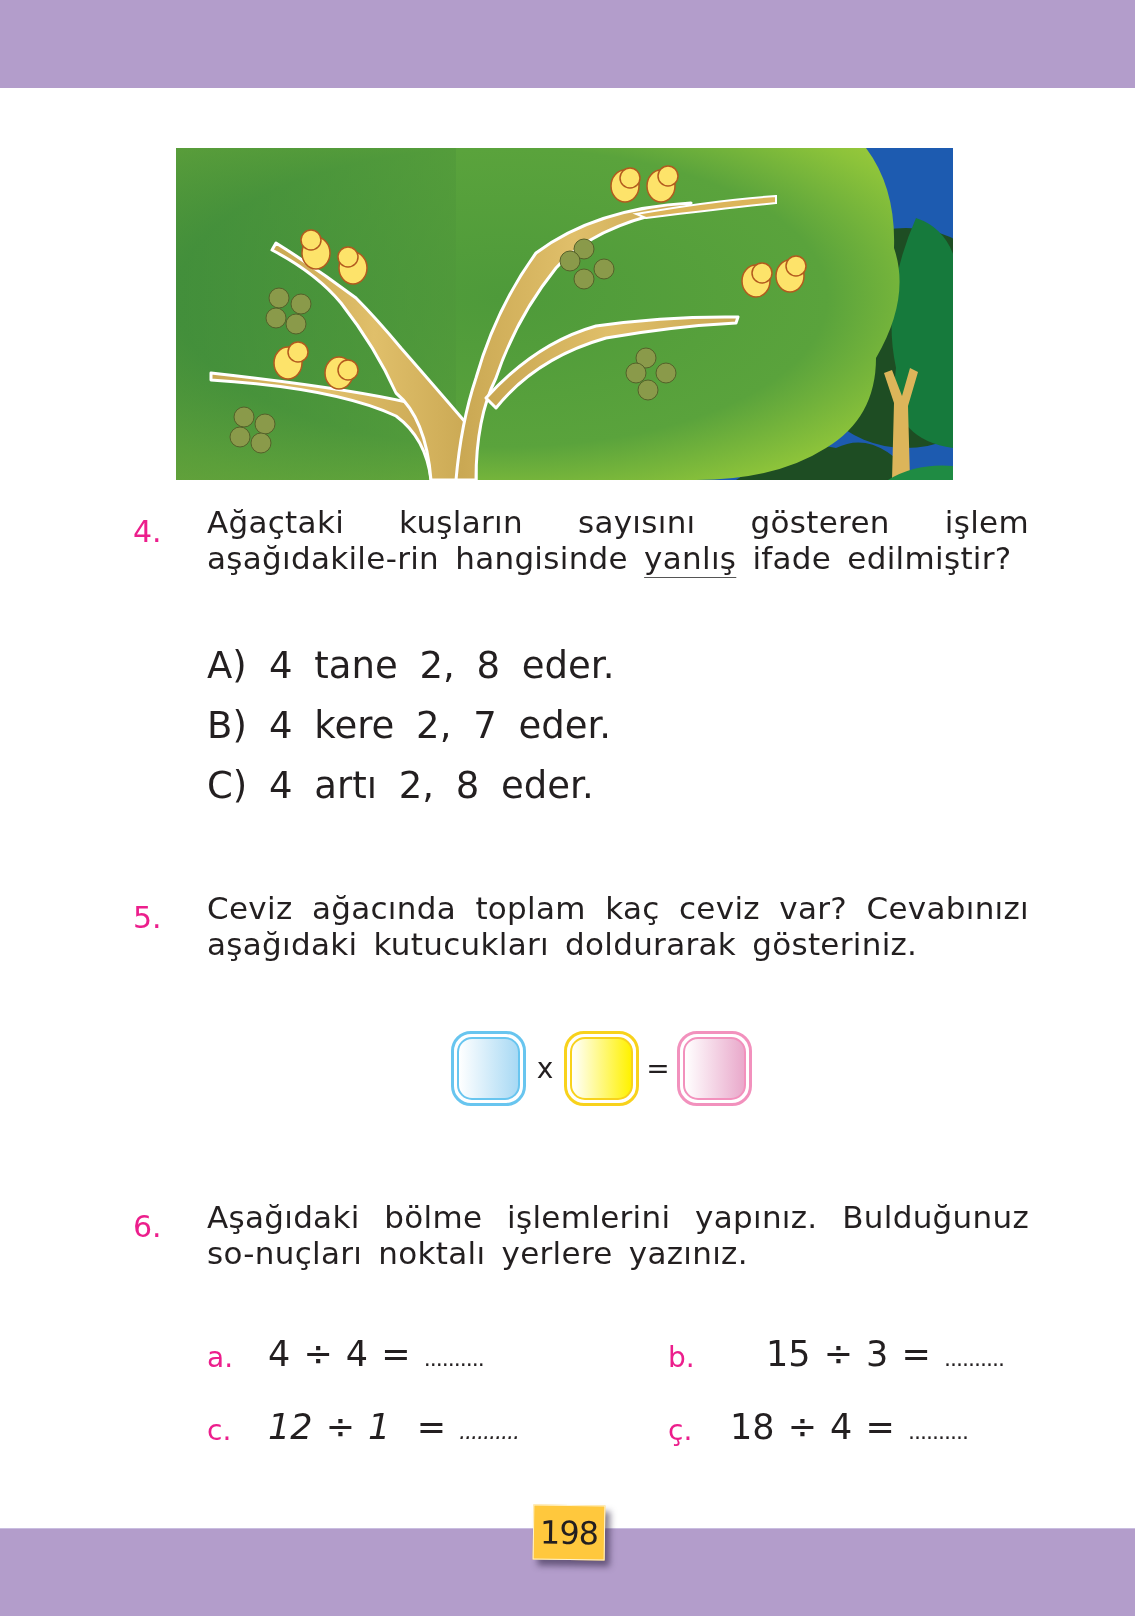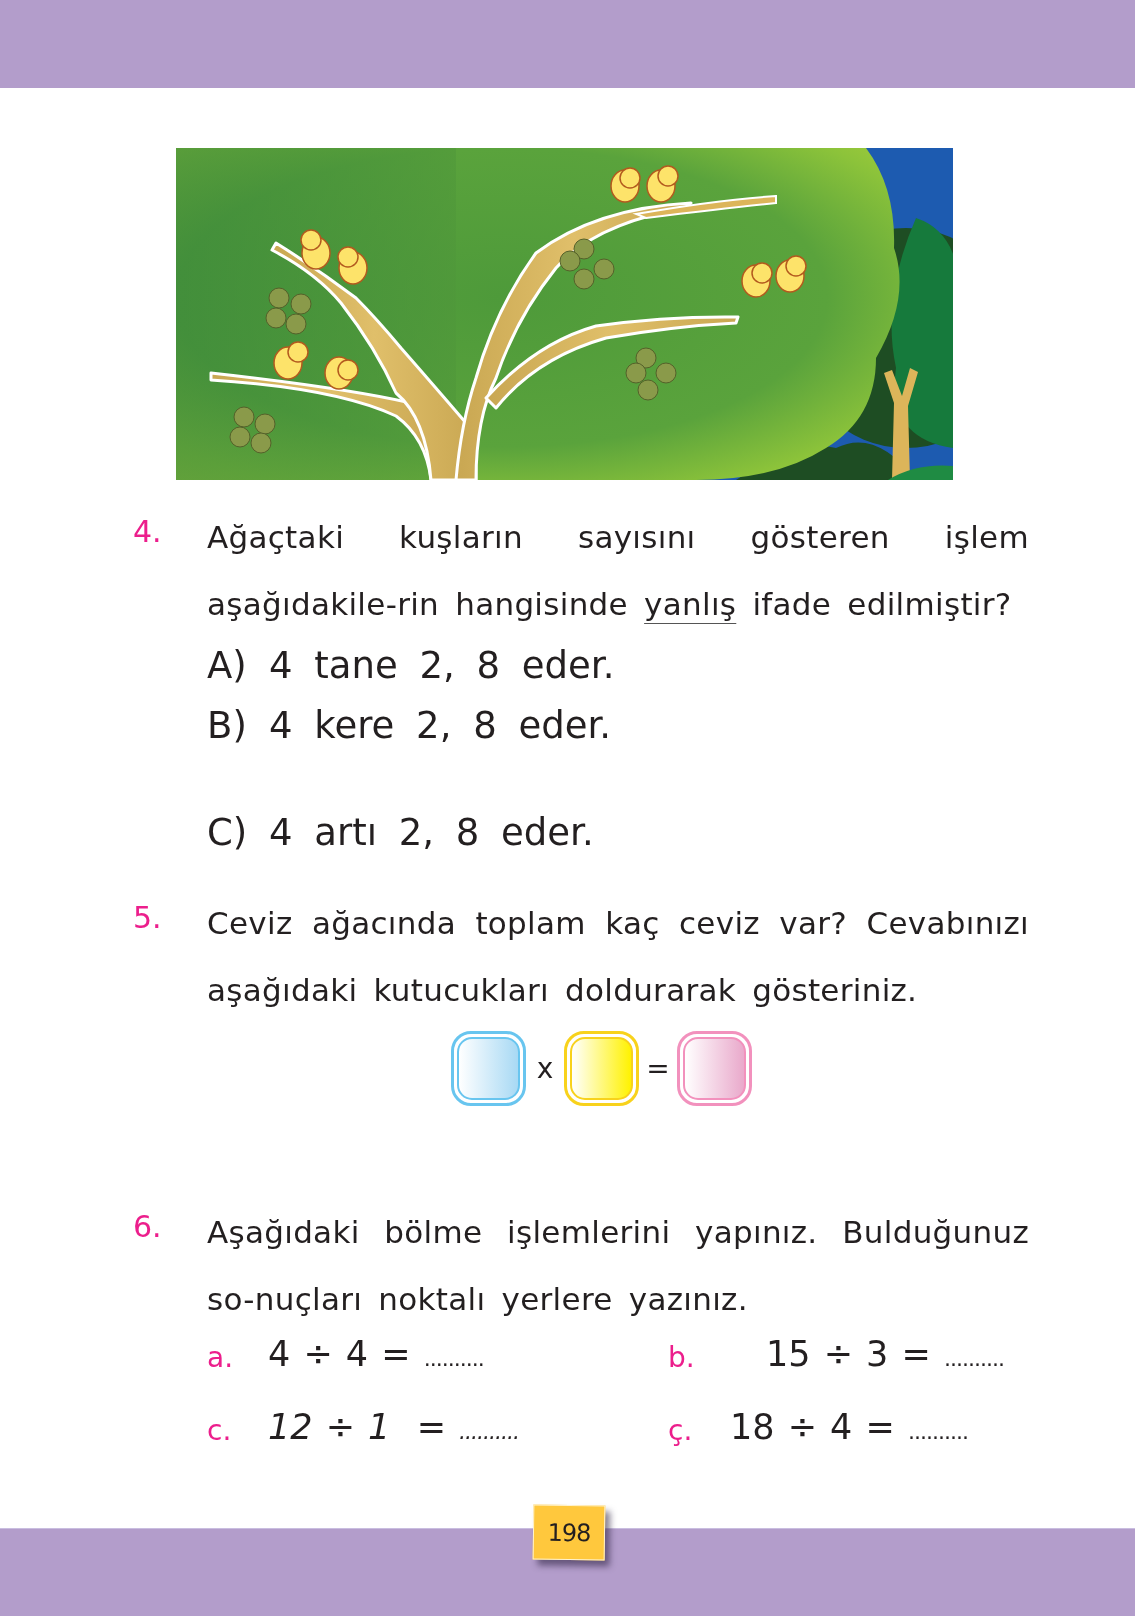--- a/index.html
+++ b/index.html
@@ -6,21 +6,21 @@
   html, body { width: 1135px; height: 1616px; background: #ffffff; overflow: hidden; }
   body { position: relative; font-family: "DejaVu Sans", sans-serif; color: #231f20; }
 
   .top-band { position: absolute; left: 0; top: 0; width: 1135px; height: 88px; background: #b39dcb; }
   .bottom-band { position: absolute; left: 0; top: 1528px; width: 1135px; height: 88px; background: #b39dcb; border-top: 1px solid #c9bde0; }
 
   .illustration { position: absolute; left: 176px; top: 148px; width: 777px; height: 332px; overflow: hidden; background: #1d5bb0; }
   .illustration svg { display: block; }
 
   .q-num { position: absolute; color: #ec1e8c; font-size: 30px; font-weight: normal; }
-  .q-text { position: absolute; left: 207px; width: 822px; font-size: 31px; line-height: 67px; text-align: justify; text-align-last: left; letter-spacing: 0.3px; word-spacing: 6px; }
+  .q-text { position: absolute; left: 207px; width: 822px; font-size: 31px; line-height: 36px; text-align: justify; text-align-last: left; letter-spacing: 0.3px; word-spacing: 6px; }
   .q-text .ul { text-decoration: underline; text-decoration-color: #555; text-underline-offset: 8px; text-decoration-thickness: 1px; }
 
   .option { position: absolute; left: 207px; font-size: 37px; line-height: 40px; word-spacing: 10px; }
   .option .opt-letter { display: inline-block; width: 62px; }
 
   .box-row { position: absolute; top: 1031px; left: 451px; height: 75px; display: flex; align-items: center; }
   .answer-box { width: 75px; height: 75px; border-radius: 20px; border: 3px solid; padding: 3px; }
   .answer-box .inner { width: 100%; height: 100%; border-radius: 15px; }
   .box-blue { border-color: #68c5ef; }
   .box-blue .inner { border: 2px solid #68c5ef; background: linear-gradient(90deg, #ffffff 0%, #a8d9f4 100%); }
@@ -28,21 +28,21 @@
   .box-yellow .inner { border: 2px solid #f8d21c; background: linear-gradient(90deg, #ffffff 0%, #fff200 100%); }
   .box-pink { border-color: #f291bd; }
   .box-pink .inner { border: 2px solid #f291bd; background: linear-gradient(90deg, #ffffff 0%, #e9a9cb 100%); }
   .op { font-size: 28px; width: 38px; text-align: center; color: #231f20; }
 
   .div-item { position: absolute; font-size: 34px; line-height: 40px; }
   .div-item .letter { position: absolute; left: 0; top: 4px; color: #ec1e8c; font-size: 28px; }
   .div-item .expr { position: absolute; left: 61px; top: 0; white-space: nowrap; font-size: 35px; word-spacing: 2px; }
   .div-item .dots { font-size: 22px; letter-spacing: -1px; }
 
-  .page-badge { position: absolute; left: 533px; top: 1505px; width: 72px; height: 55px; background: #ffc83d; transform: rotate(0.8deg); box-shadow: 5px 6px 6px rgba(40,30,60,0.55); border: 1px solid #fff3d0; display: flex; align-items: center; justify-content: center; font-size: 24px; color: #231f20; letter-spacing: -1px; }
+  .page-badge { position: absolute; left: 533px; top: 1505px; width: 72px; height: 55px; background: #ffc83d; transform: rotate(0.8deg); box-shadow: 5px 6px 6px rgba(40,30,60,0.55); border: 1px solid #fff3d0; display: flex; align-items: center; justify-content: center; font-size: 32px; color: #231f20; letter-spacing: -1px; }
 </style>
 </head>
 <body>
 
 <div class="top-band"></div>
 
 <div class="illustration">
   <svg width="777" height="332" viewBox="0 0 777 332">
     <defs>
       <radialGradient id="canopy" cx="0.45" cy="0.45" r="0.75">
@@ -134,23 +134,23 @@
 
 <div class="q-num" style="left:133px; top:514px;">4.</div>
 <div class="q-text" style="top:504px;">
   <span>Ağaçtaki kuşların sayısını gösteren işlem aşağıdakile-rin hangisinde </span><span class="ul">yanlış</span><span> ifade edilmiştir?</span>
 </div>
 
 <div class="option" style="top:646px;">
   <span class="opt-letter">A)</span><span>4 tane 2, 8 eder.</span>
 </div>
 <div class="option" style="top:706px;">
-  <span class="opt-letter">B)</span><span>4 kere 2, 8 eder.</span>
+  <span class="opt-letter">B)</span><span>4 kere 2, 7 eder.</span>
 </div>
-<div class="option" style="top:766px;margin-top:47px;">
+<div class="option" style="top:766px;">
   <span class="opt-letter">C)</span><span>4 artı 2, 8 eder.</span>
 </div>
 
 <div class="q-num" style="left:133px; top:900px;">5.</div>
 <div class="q-text" style="top:890px;">Ceviz ağacında toplam kaç ceviz var? Cevabınızı aşağıdaki kutucukları doldurarak gösteriniz.</div>
 
 <div class="box-row">
   <div class="answer-box box-blue">
       <div class="inner"></div>
     </div>

